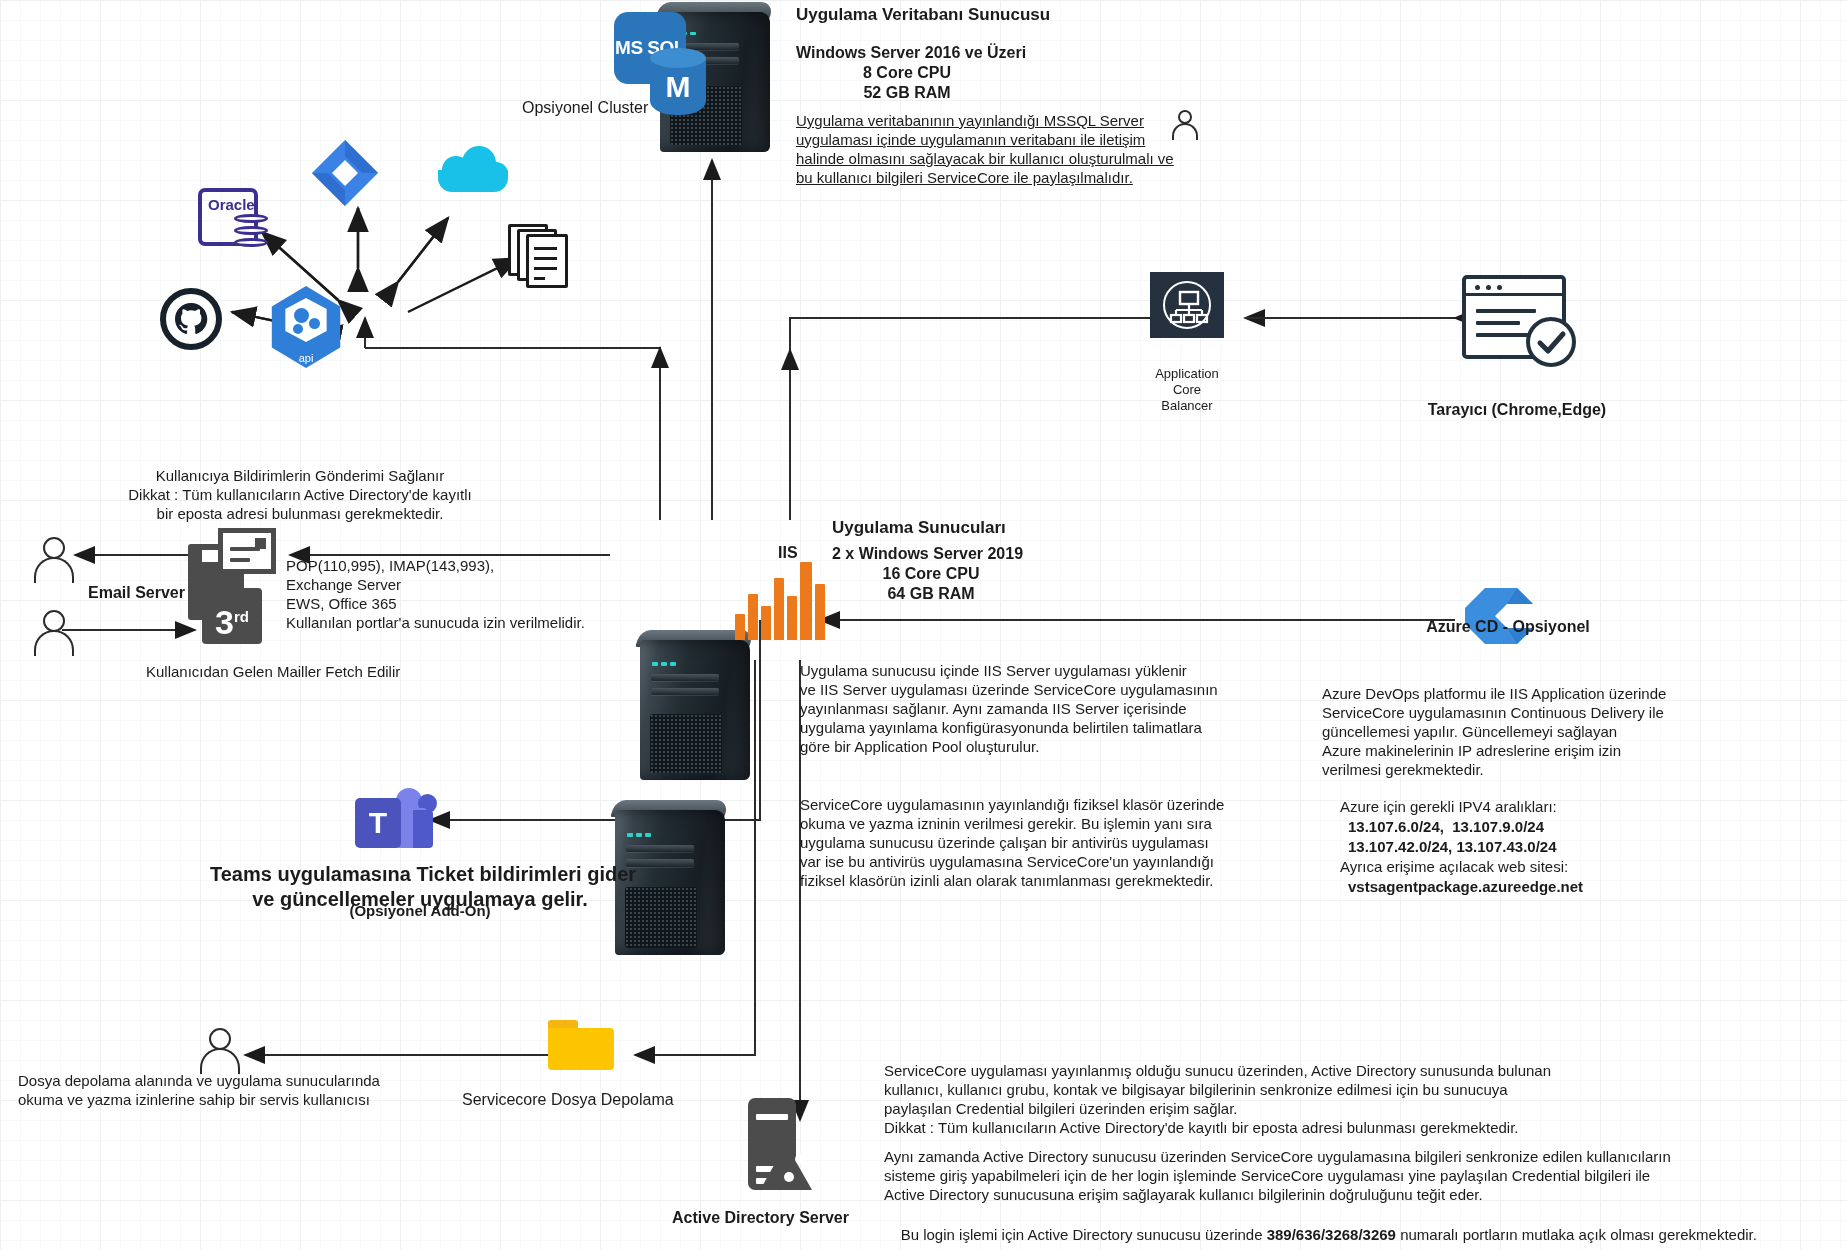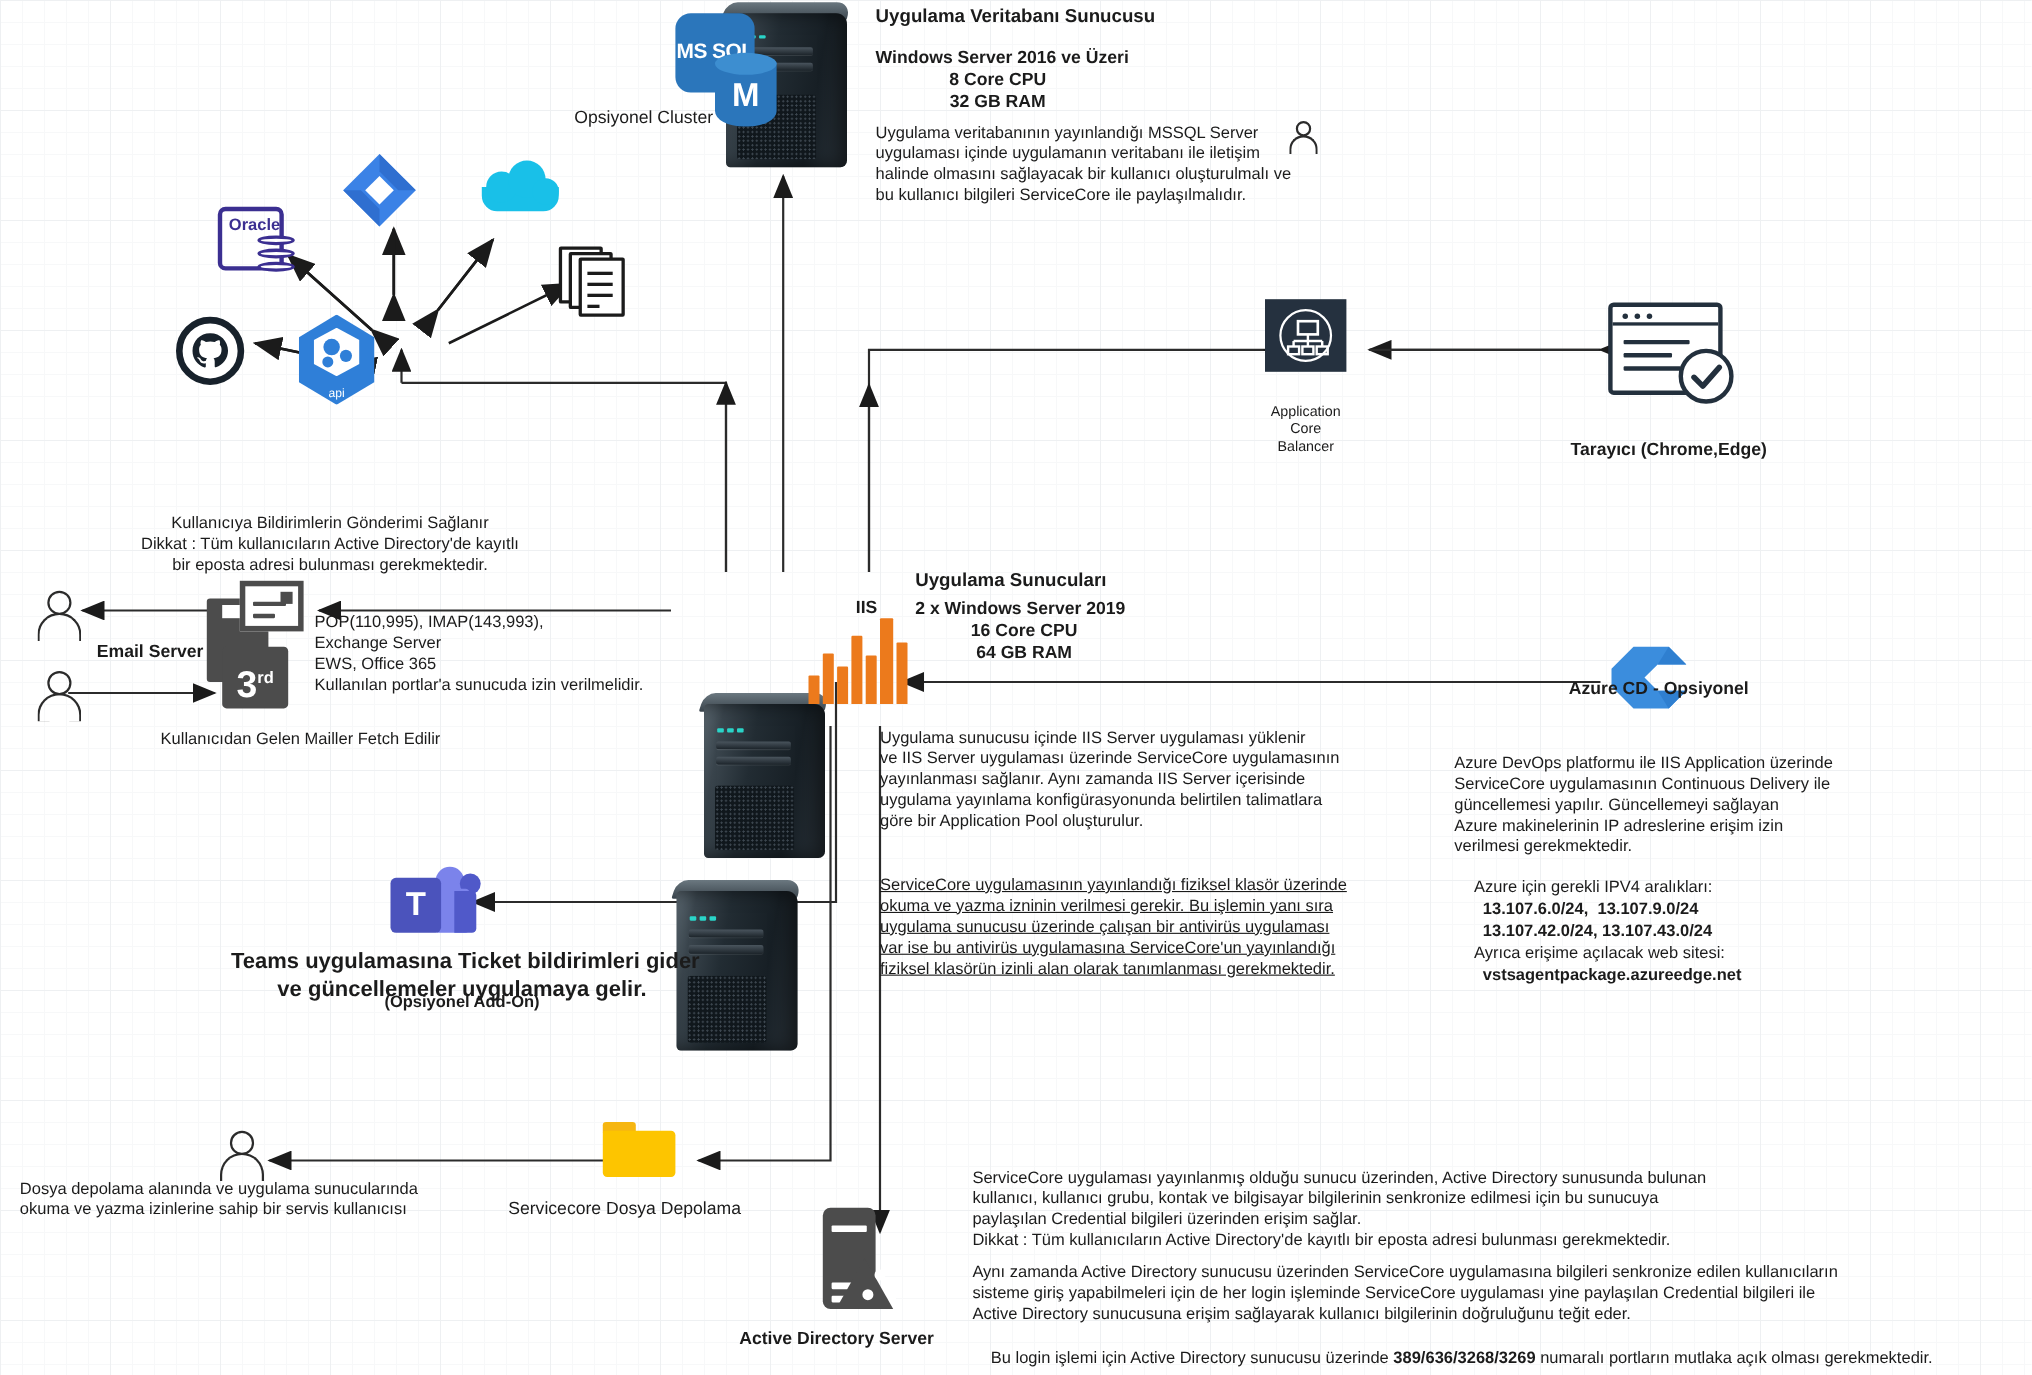--- a/index.html
+++ b/index.html
@@ -236,22 +236,22 @@
     <div class="body"></div>
     <div class="cap"></div>
     <div class="m">M</div>
   </div>
 
   <div class="lbl" style="left:522px; top:98px; font-size:16px;">Opsiyonel Cluster</div>
 
   <div class="lbl b" style="left:796px; top:4px; font-size:17px;">Uygulama Veritabanı Sunucusu</div>
   <div class="lbl b" style="left:796px; top:43px; font-size:16px;">Windows Server 2016 ve Üzeri</div>
   <div class="lbl b ctr" style="left:796px; width:222px; top:63px; font-size:16px;">8 Core CPU</div>
-  <div class="lbl b ctr" style="left:796px; width:222px; top:83px; font-size:16px;">32 GB RAM</div>
-  <div class="lbl" style="left:796px; top:112px; font-size:15px;">Uygulama veritabanının yayınlandığı MSSQL Server
+  <div class="lbl b ctr" style="left:796px; width:222px; top:83px; font-size:16px;">52 GB RAM</div>
+  <div class="lbl" style="left:796px; top:112px; font-size:15px;text-decoration:underline;">Uygulama veritabanının yayınlandığı MSSQL Server
 uygulaması içinde uygulamanın veritabanı ile iletişim
 halinde olmasını sağlayacak bir kullanıcı oluşturulmalı ve
 bu kullanıcı bilgileri ServiceCore ile paylaşılmalıdır.</div>
 
   <div class="person-note" style="left:1172px; top:110px;">
     <div class="h"></div>
     <div class="b"></div>
   </div>
 
   <div class="oracle" style="left:198px; top:188px;">
@@ -408,21 +408,21 @@
   <div class="lbl b" style="left:832px; top:517px; font-size:17px;">Uygulama Sunucuları</div>
   <div class="lbl b" style="left:832px; top:544px; font-size:16px;">2 x Windows Server 2019</div>
   <div class="lbl b ctr" style="left:832px; width:198px; top:564px; font-size:16px;">16 Core CPU</div>
   <div class="lbl b ctr" style="left:832px; width:198px; top:584px; font-size:16px;">64 GB RAM</div>
 
   <div class="lbl" style="left:800px; top:662px; font-size:15px;">Uygulama sunucusu içinde IIS Server uygulaması yüklenir
 ve IIS Server uygulaması üzerinde ServiceCore uygulamasının
 yayınlanması sağlanır. Aynı zamanda IIS Server içerisinde
 uygulama yayınlama konfigürasyonunda belirtilen talimatlara
 göre bir Application Pool oluşturulur.</div>
-  <div class="lbl" style="left:800px; top:796px; font-size:15px;text-decoration:underline;">ServiceCore uygulamasının yayınlandığı fiziksel klasör üzerinde
+  <div class="lbl" style="left:800px; top:796px; font-size:15px;">ServiceCore uygulamasının yayınlandığı fiziksel klasör üzerinde
 okuma ve yazma izninin verilmesi gerekir. Bu işlemin yanı sıra
 uygulama sunucusu üzerinde çalışan bir antivirüs uygulaması
 var ise bu antivirüs uygulamasına ServiceCore'un yayınlandığı
 fiziksel klasörün izinli alan olarak tanımlanması gerekmektedir.</div>
 
   <div class="azdo" style="left:1455px; top:580px;">
     <svg viewBox="0 0 80 80" width="80" height="80">
       <path d="M62 8 L78 24 L52 24 L40 36 L52 48 L78 48 L62 64 L30 64 L10 44 L10 28 L30 8 Z" fill="#3b8ddd"></path>
       <path d="M62 8 L78 24 L52 24 Z" fill="#2f7fd0"></path>
       <path d="M62 64 L78 48 L52 48 Z" fill="#2f7fd0"></path>

